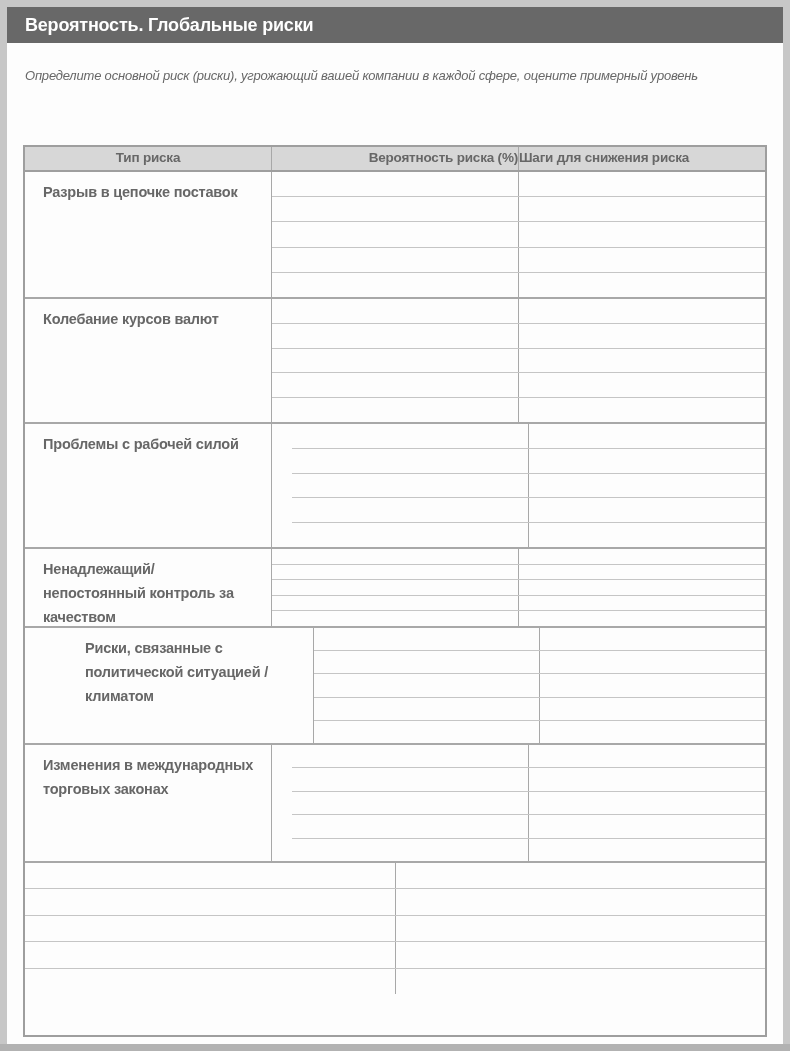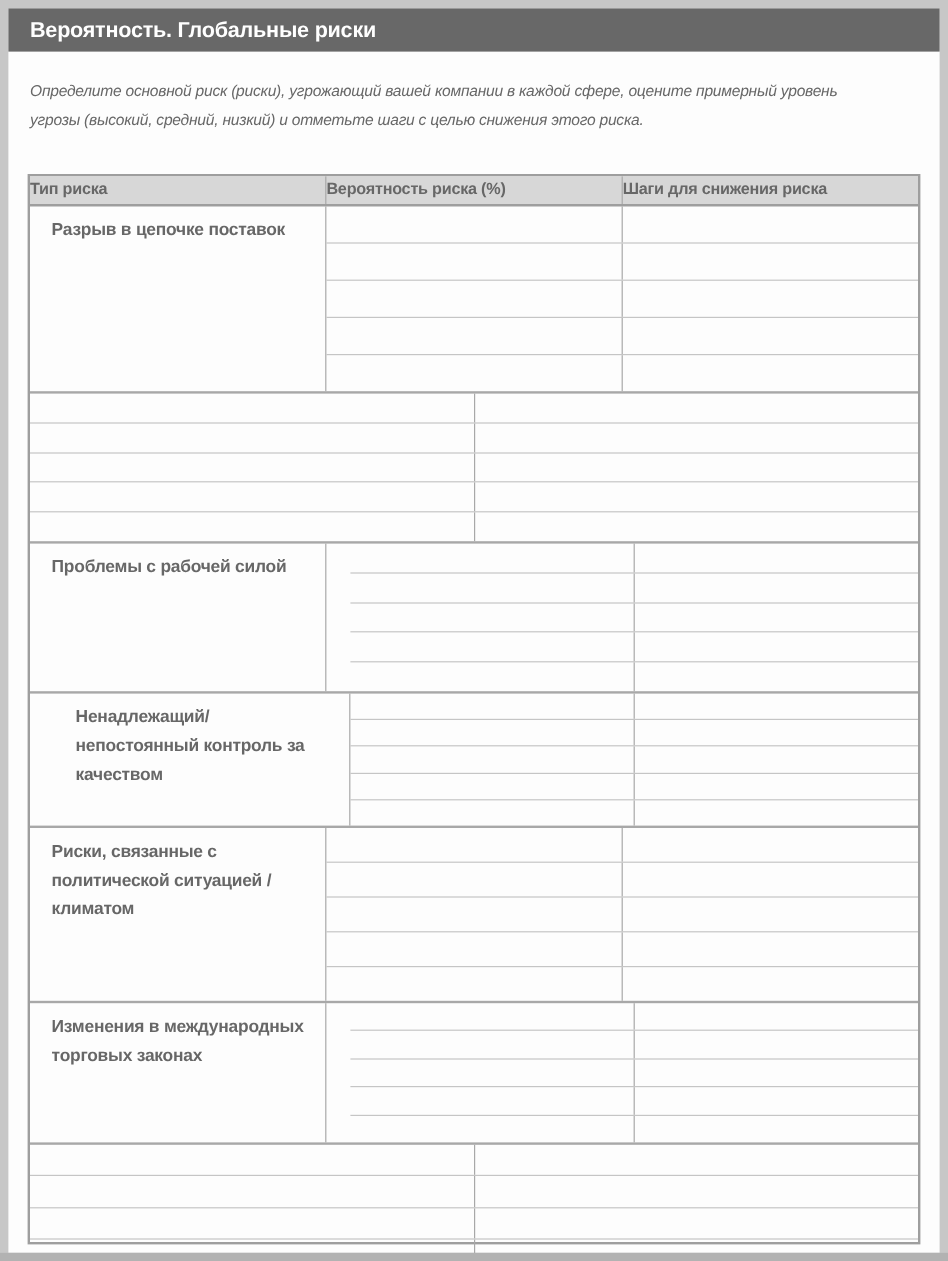--- a/index.html
+++ b/index.html
@@ -56,31 +56,31 @@
     display:flex;flex-direction:column;
   }
   .thead{
     display:flex;height:23px;flex:0 0 23px;
     background:var(--header-row);
     border-bottom:2px solid var(--table-border);
     color:var(--text);
     font-size:13.5px;font-weight:bold;
   }
   .th{line-height:22px;box-sizing:border-box;}
-  .th.col1{width:247px;flex:0 0 247px;text-align:left;border-right:1px solid var(--col-line);}
-  .th.col2{flex:1;text-align:left;border-right:1px solid var(--col-line);}
+  .th.col1{width:247px;flex:0 0 247px;text-align:center;border-right:1px solid var(--col-line);}
+  .th.col2{flex:1;text-align:right;border-right:1px solid var(--col-line);}
   .th.col3{flex:1;text-align:left;}
   #sections{flex:1;display:flex;flex-direction:column;}
   .section{display:flex;box-sizing:border-box;}
   .section + .section{border-top:2px solid var(--col-line);}
-  .section:nth-child(1){height:154px;}
+  .section:nth-child(1){height:125px;}
   .section:nth-child(2){height:125px;}
   .section:nth-child(3){height:125px;gap:20px;}
-  .section:nth-child(4){height:112px;padding-left:20px;}
-  .section:nth-child(5){height:146px;}
+  .section:nth-child(4){height:79px;}
+  .section:nth-child(5){height:117px;padding-left:42px;}
   .section:nth-child(6){height:118px;gap:20px;}
   .section:nth-child(7){height:133px;}
   .label-cell{
     width:247px;flex:0 0 247px;box-sizing:border-box;
     border-right:1px solid var(--col-line);
     padding:8px 14px 0 18px;
   }
   .label-cell .label{
     font-size:14.5px;font-weight:bold;line-height:24px;
     color:var(--text);
@@ -93,21 +93,20 @@
 </style>
 </head>
 <body>
 
 <div class="page">
 
   <div class="title-bar">Вероятность. Глобальные риски</div>
 
   <div class="intro">
     <div class="intro-line">Определите основной риск (риски), угрожающий вашей компании в каждой сфере, оцените примерный уровень</div>
-    <div class="intro-line">угрозы (высокий, средний, низкий) и отметьте шаги с целью снижения этого риска.</div>
   </div>
 
   <div class="risk-table">
     <div class="thead">
       <div class="th col1">Тип риска</div>
       <div class="th col2">Вероятность риска (%)</div>
       <div class="th col3">Шаги для снижения риска</div>
     </div>
     <div id="sections">
         <div class="section">
@@ -129,20 +128,21 @@
               <div class="cell prob"></div>
               <div class="cell steps"></div>
             </div>
             <div class="line-row">
               <div class="cell prob"></div>
               <div class="cell steps"></div>
             </div>
           </div>
         </div>
         <div class="section">
+          <div class="label-cell"><span class="label">Колебание курсов валют</span></div>
           <div class="lines">
             <div class="line-row">
               <div class="cell prob"></div>
               <div class="cell steps"></div>
             </div>
             <div class="line-row">
               <div class="cell prob"></div>
               <div class="cell steps"></div>
             </div>
             <div class="line-row">

